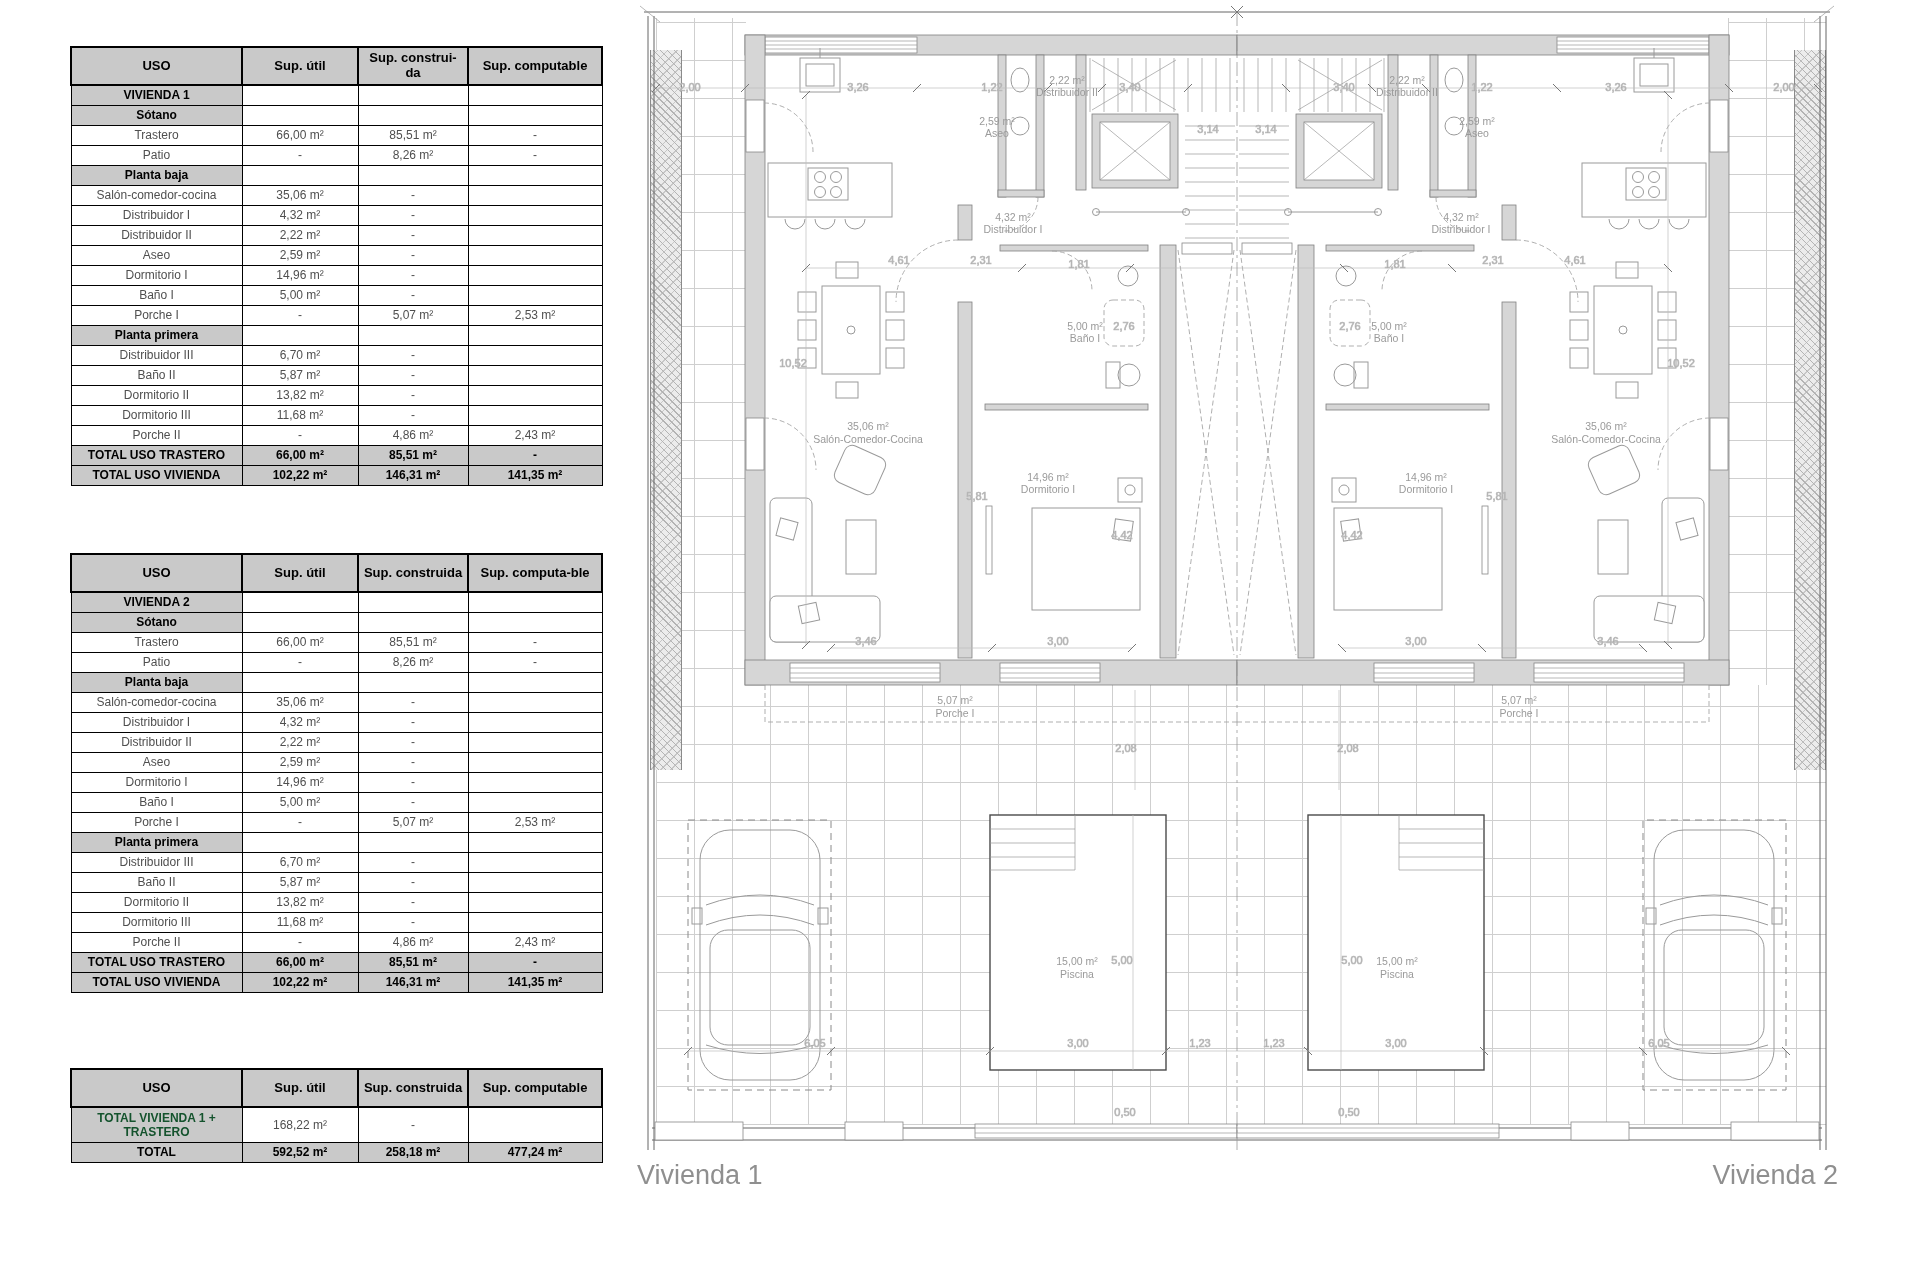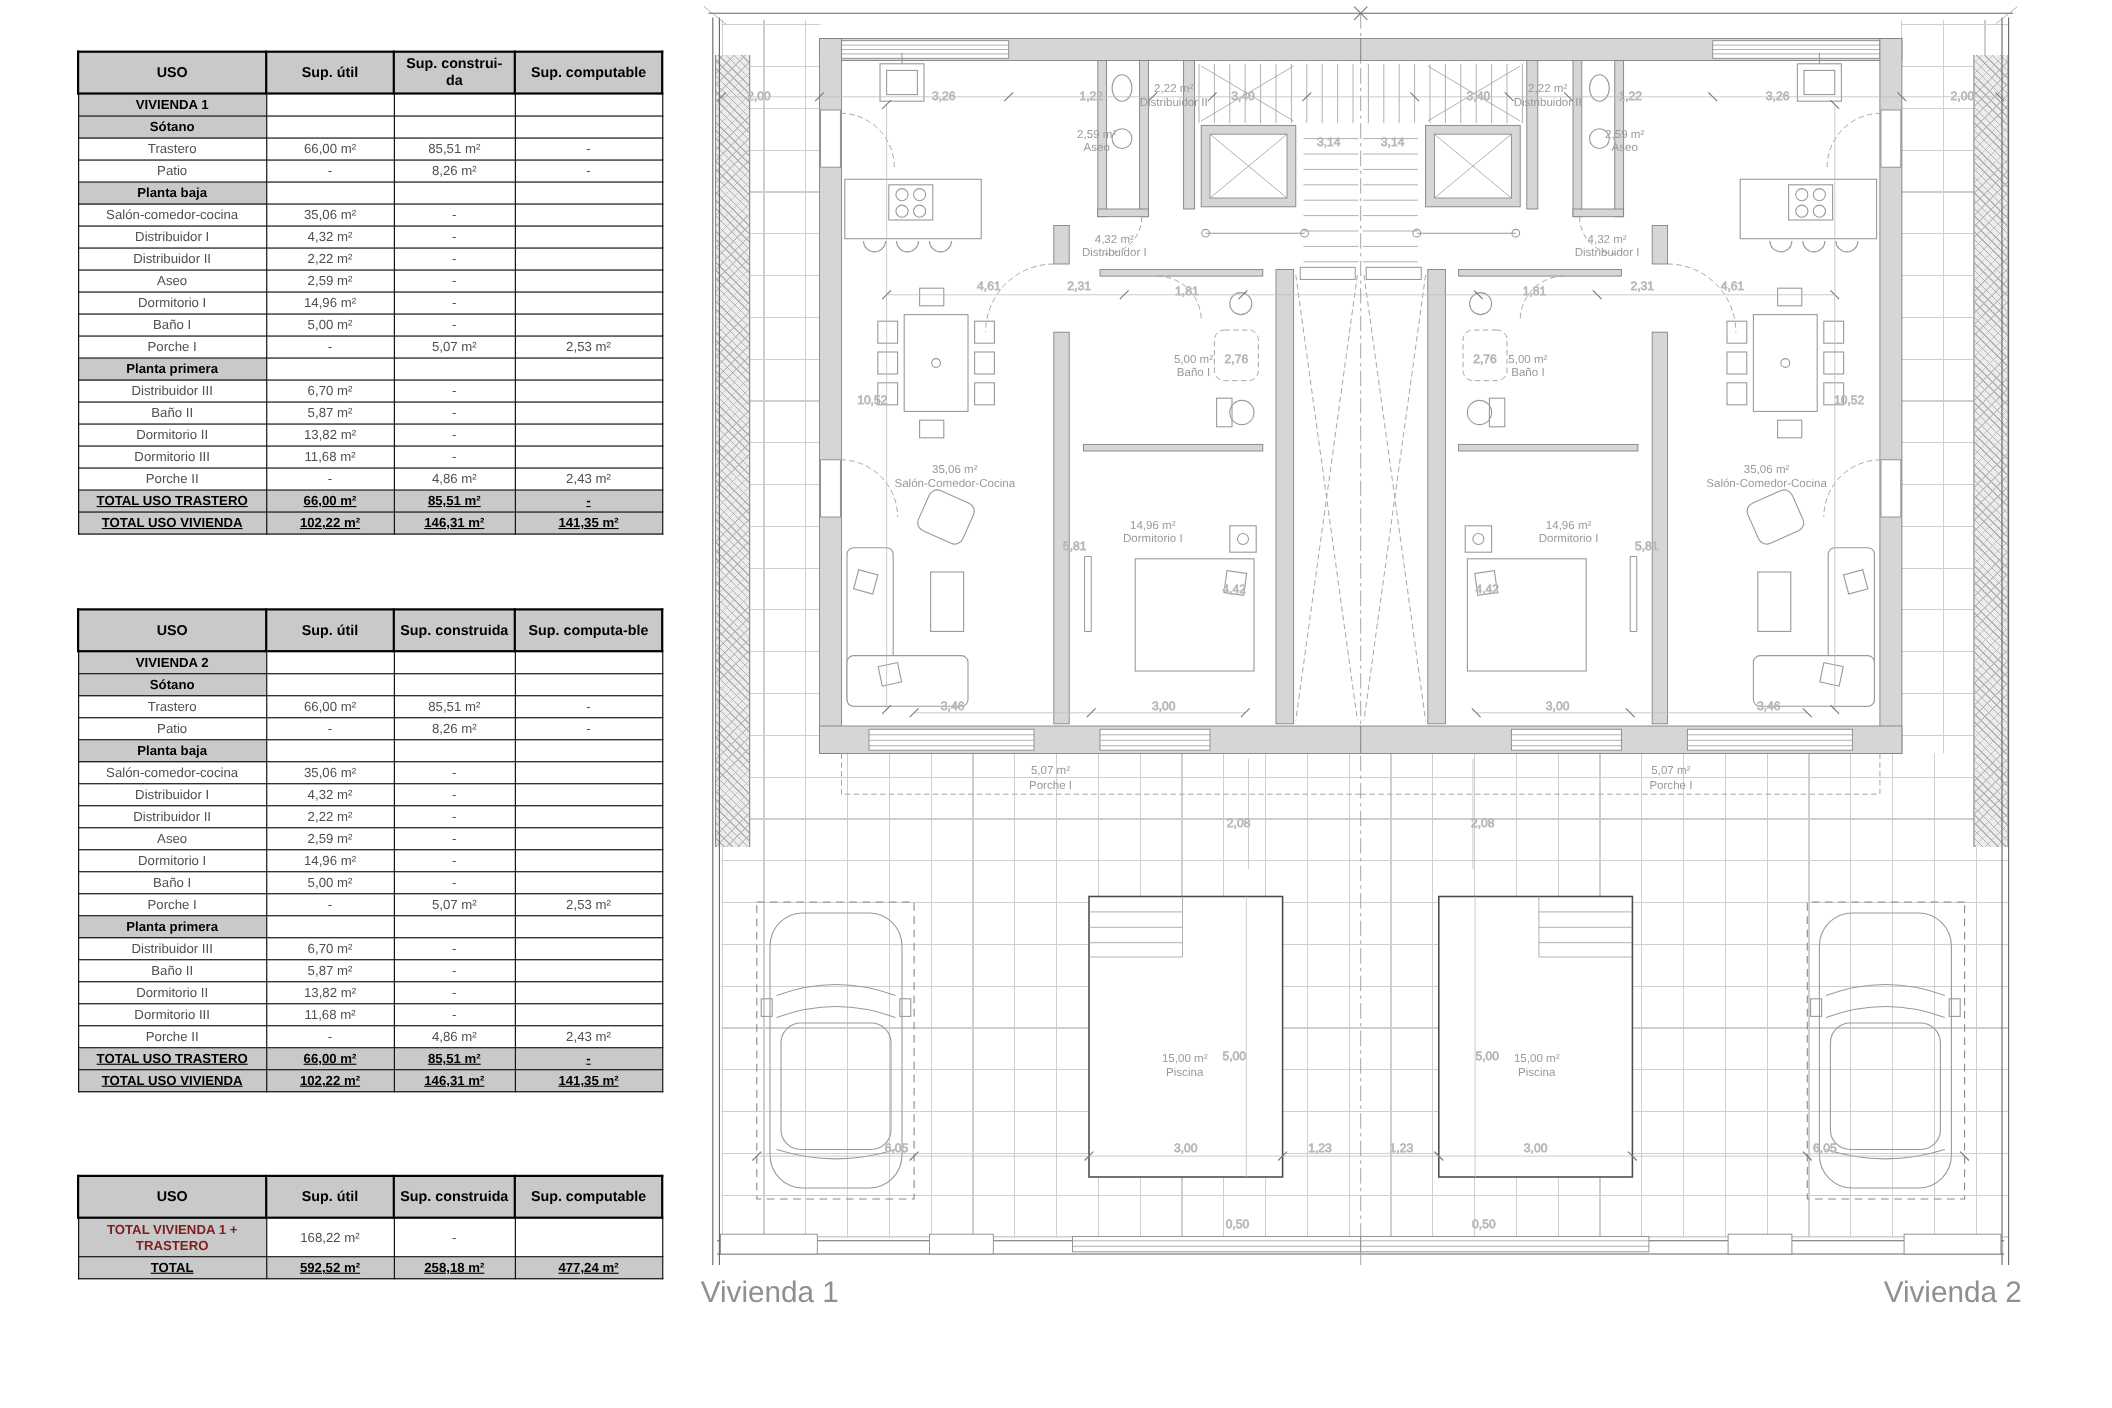--- a/index.html
+++ b/index.html
@@ -9,23 +9,23 @@
   #sheet{position:relative;width:1920px;height:1280px;background:#fff;overflow:hidden;
          font-family:"Liberation Sans",sans-serif;}
   
   .areas{position:absolute;left:70px;border-collapse:collapse;table-layout:fixed;width:531px;background:#fff;}
   .areas col.c0{width:171px}.areas col.c1{width:116px}.areas col.c2{width:110px}.areas col.c3{width:134px}
   .areas th{background:var(--header_bg);border:2px solid #000;font-size:13px;font-weight:700;
             color:#000;padding:3px 4px;line-height:1.15;height:30px;}
   .areas td{border:1.5px solid #000;font-size:12px;text-align:center;height:19px;
             padding:0 2px;color:#4f4f4f;line-height:1.05;}
   .areas tr.section td:first-child{background:var(--header_bg);color:#000;font-weight:700;}
-  .areas tr.total td{background:var(--header_bg);color:#000;font-weight:700;text-decoration:underline;}
+  .areas tr.total td{background:var(--header_bg);color:#000;font-weight:700;}
   .areas tr.grand td{height:34px;}
-  .areas tr.grand td:first-child{background:var(--header_bg);color:#7f1d1d;font-weight:700;line-height:1.2;margin-left:34px;}
+  .areas tr.grand td:first-child{background:var(--header_bg);color:#14532d;font-weight:700;line-height:1.2;margin-left:34px;}
   #t0{top:46px}#t1{top:553px}#t2{top:1068px}
   
   .grid{position:absolute;background-color:#fff;
     background-image:repeating-linear-gradient(0deg,#cfcfcf 0 1px,transparent 1px 38px),
                      repeating-linear-gradient(90deg,#cfcfcf 0 1px,transparent 1px 38px);}
   .hatch{position:absolute;background-color:#ececec;border-left:1px solid #8a8a8a;border-right:1px solid #8a8a8a;
     background-image:repeating-linear-gradient(45deg,#b3b3b3 0 1px,transparent 1px 5px),
                      repeating-linear-gradient(-45deg,#c6c6c6 0 1px,transparent 1px 7px);}
   #plan-svg{position:absolute;left:630px;top:0;width:1260px;height:1280px;}
   

